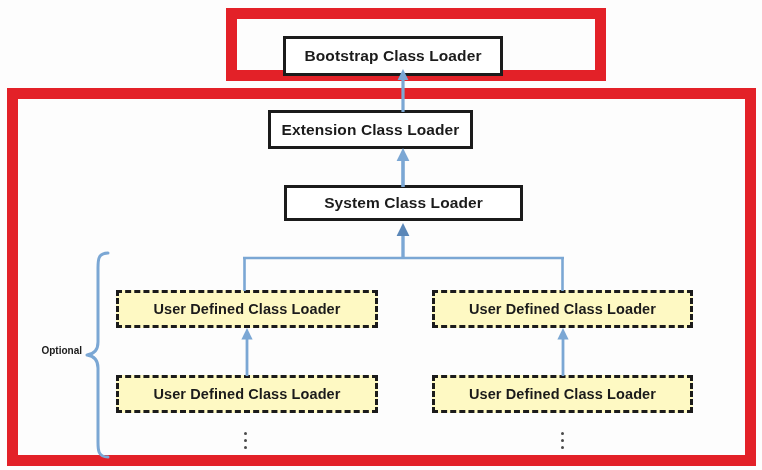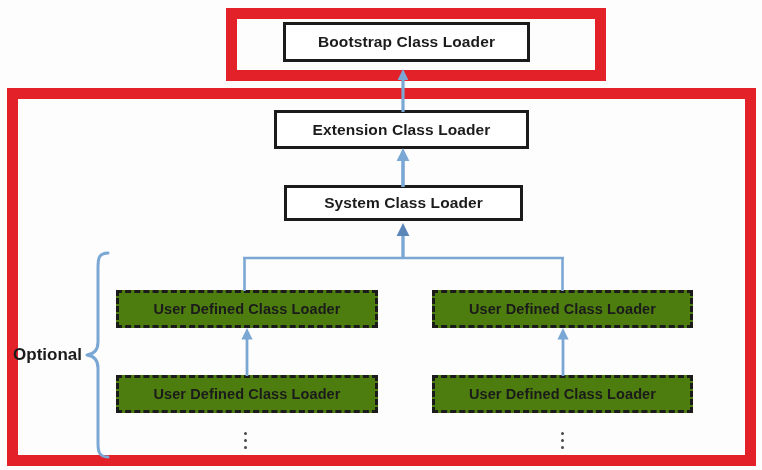--- a/index.html
+++ b/index.html
@@ -49,29 +49,29 @@
     border: 3px solid #1b1b1b;
     display: flex;
     align-items: center;
     justify-content: center;
     color: #1b1b1b;
     font-weight: bold;
     font-size: 15.5px;
     letter-spacing: 0.1px;
     white-space: nowrap;
   }
-  #box-bootstrap { left: 283px; top: 22px;  width: 247px; height: 40px; }
-  #box-extension { left: 274px; top: 110px; width: 255px; height: 39px; }
+  #box-bootstrap { left: 283px; top: 36px;  width: 220px; height: 40px; }
+  #box-extension { left: 268px; top: 110px; width: 205px; height: 39px; }
   #box-system    { left: 284px; top: 185px; width: 239px; height: 36px; }
 
   
   .dashed-box {
     position: absolute;
     box-sizing: border-box;
-    background: #4d7c0f;
+    background: #fef9c3;
     border: 3px dashed #1b1b1b;
     display: flex;
     align-items: center;
     justify-content: center;
     color: #1b1b1b;
     font-weight: bold;
     font-size: 14.5px;
     letter-spacing: 0.1px;
     white-space: nowrap;
   }
@@ -94,21 +94,21 @@
     top: 250px;
     width: 26px;
     height: 210px;
   }
   #optional-label {
     position: absolute;
     left: 2px;
     top: 345px;
     width: 80px;
     text-align: right;
-    font-size: 17px;
+    font-size: 10px;
     font-weight: bold;
     color: #1b1b1b;
     white-space: nowrap;
   }
 
   
   .vdots {
     position: absolute;
     width: 14px;
     text-align: center;

